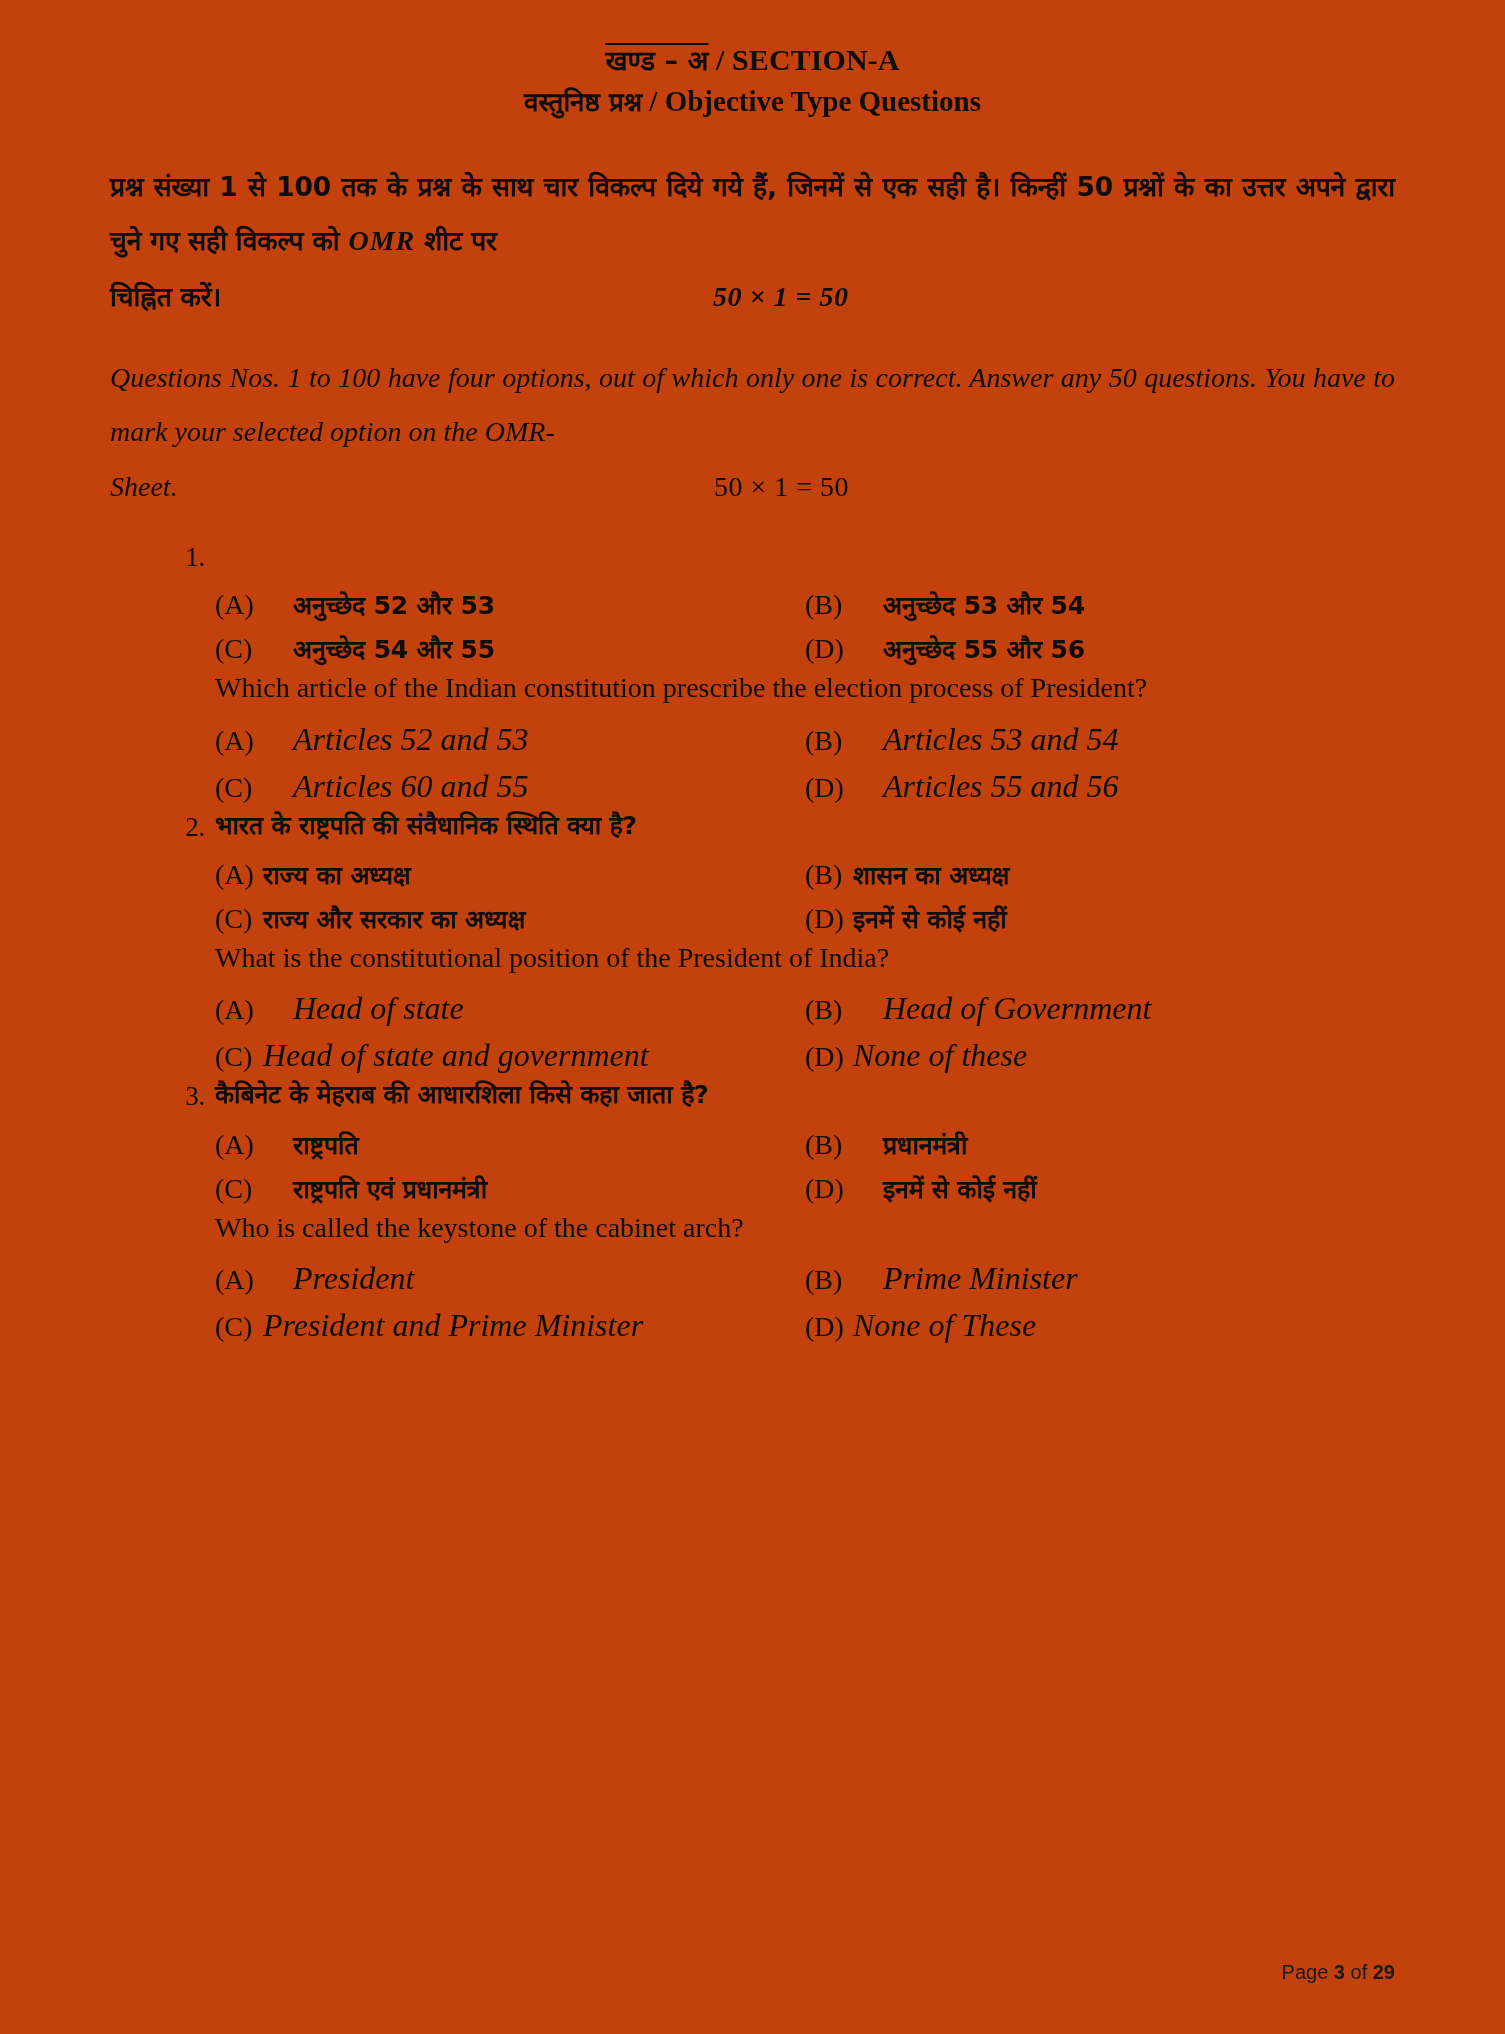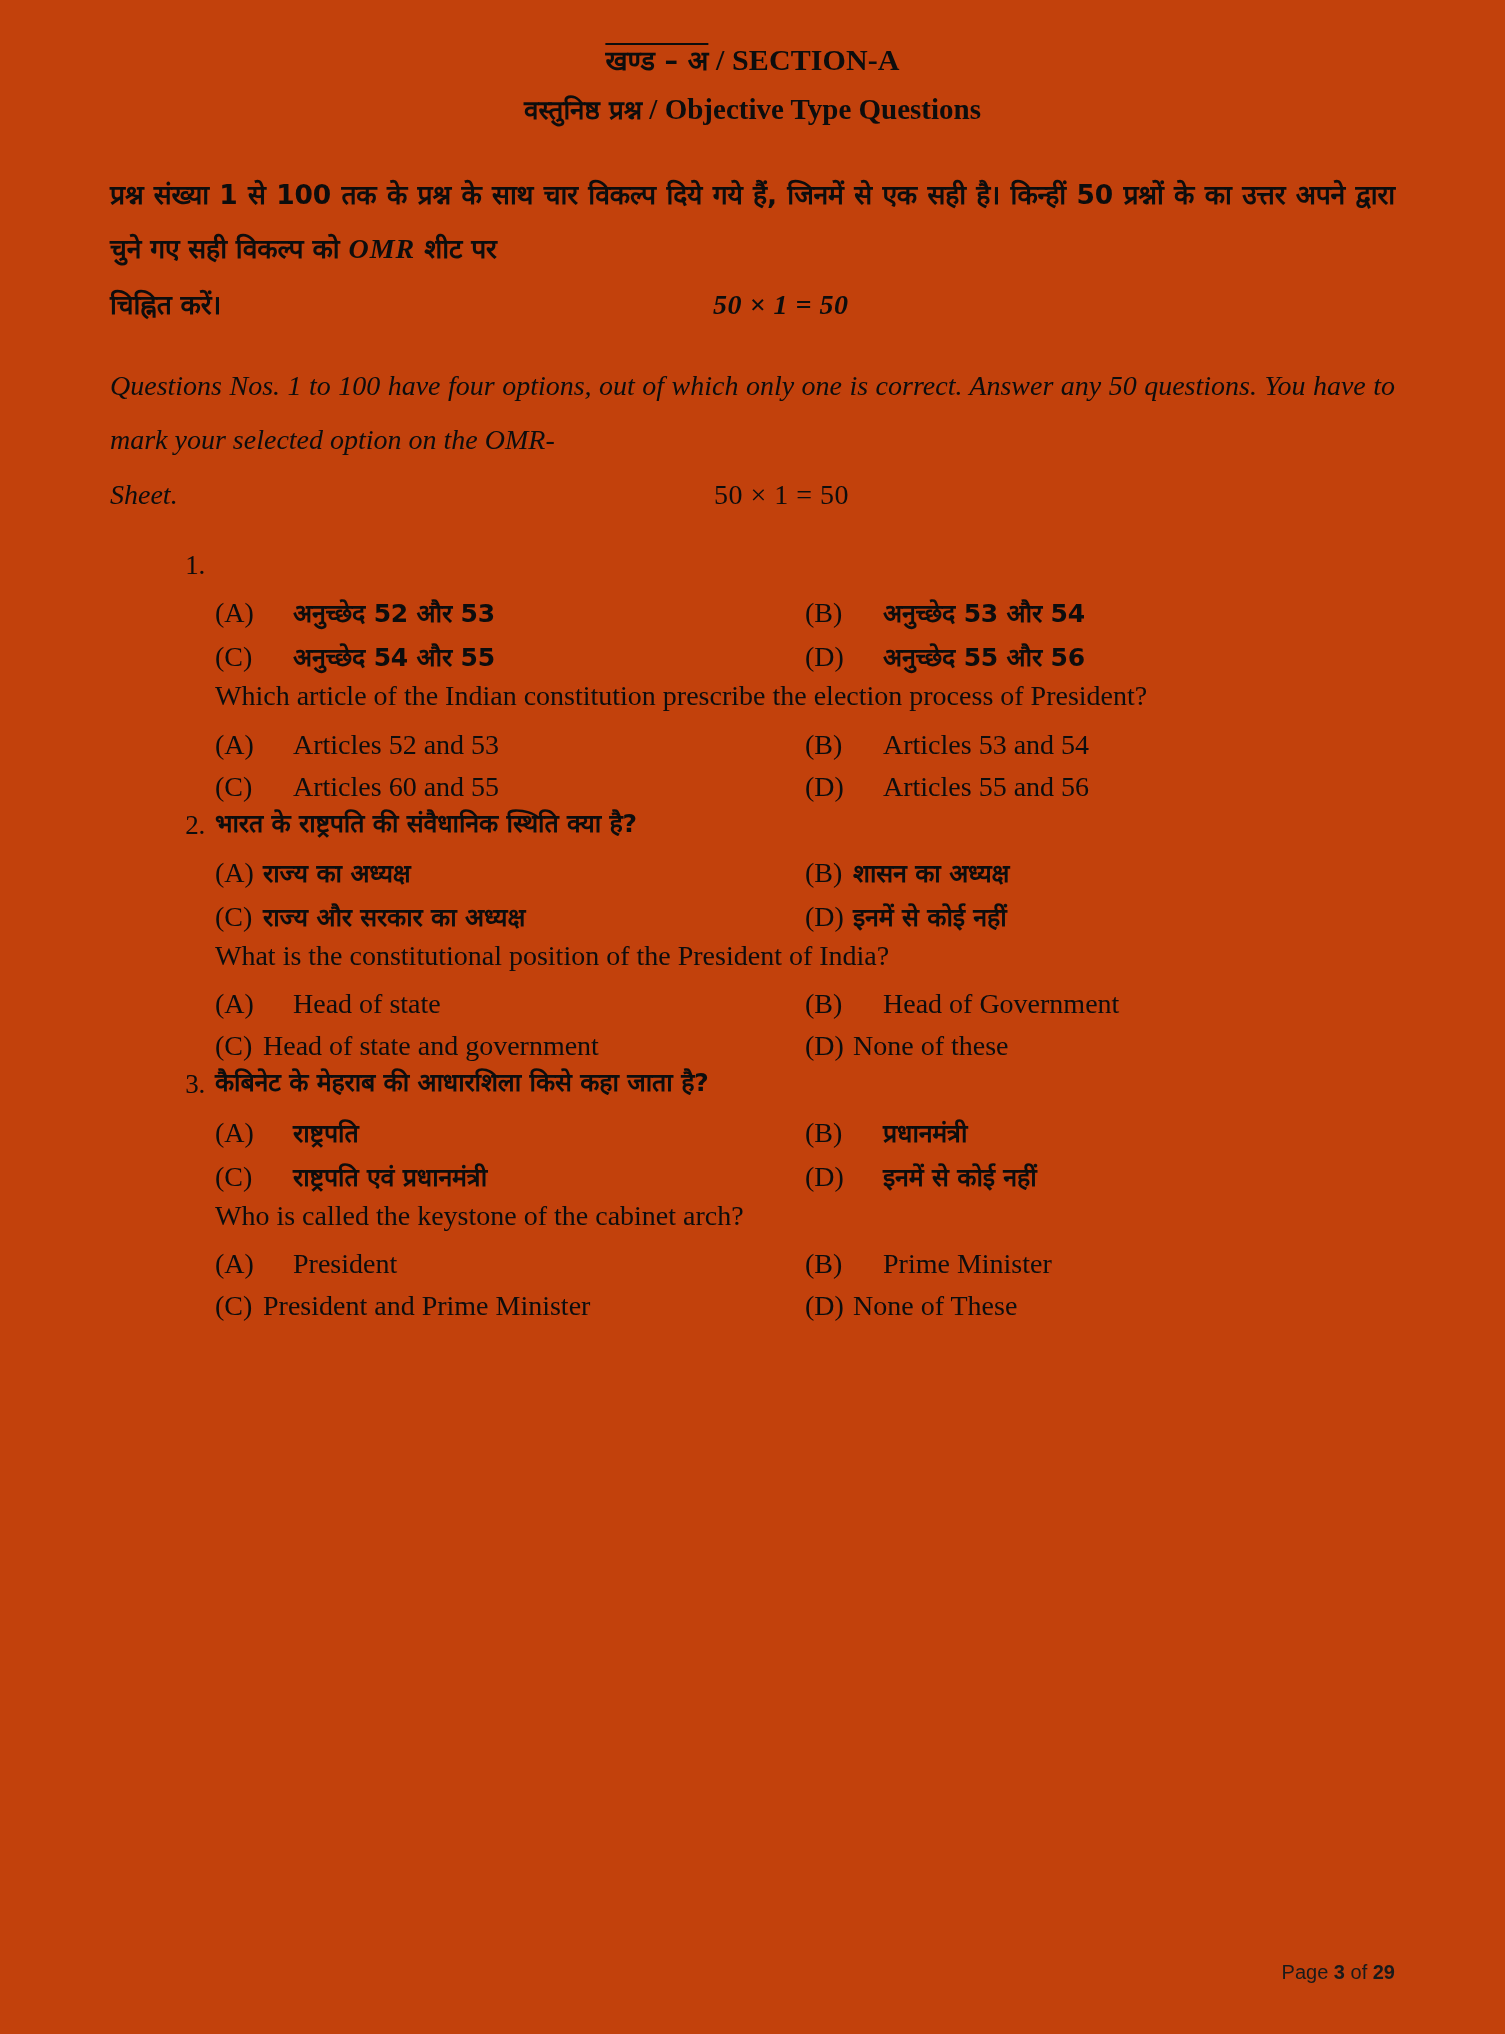--- a/index.html
+++ b/index.html
@@ -28,21 +28,21 @@
     line-height: 1.32;
     letter-spacing: 0.1px;
   }
   .section-head .hi { font-family: "DejaVu Sans", sans-serif; font-size: 27px; }
   .section-head .ovl { text-decoration: overline; }
   .section-head-2 {
     text-align: center;
     font-weight: bold;
     font-size: 29px;
     line-height: 1.32;
-    margin-top: 10px;
+    margin-top: 2px;
   }
   .section-head-2 .hi { font-family: "DejaVu Sans", sans-serif; font-size: 26px; }
 
   
   .instr-hi {
     margin-top: 40px;
     font-family: "DejaVu Sans", sans-serif;
     font-size: 26.5px;
     line-height: 2.0;
     text-align: justify;
@@ -145,21 +145,21 @@
     font-family: "DejaVu Sans", sans-serif;
     font-size: 25px;
     font-weight: 600;
     letter-spacing: -0.2px;
   }
   
   .gap-wide .opt .lbl { width: 78px; }
   
   .gap-tight .opt .lbl { width: 48px; }
 
-  .opt-row.en .opt .txt { font-size: 28px; }
+  .opt-row.en .opt .txt { font-size: 32px; font-style: italic; }
 
   
   .footer {
     position: absolute;
     right: 110px;
     bottom: 50px;
     font-family: "Liberation Sans", sans-serif;
     font-size: 20px;
     color: #1a1a1a;
   }

